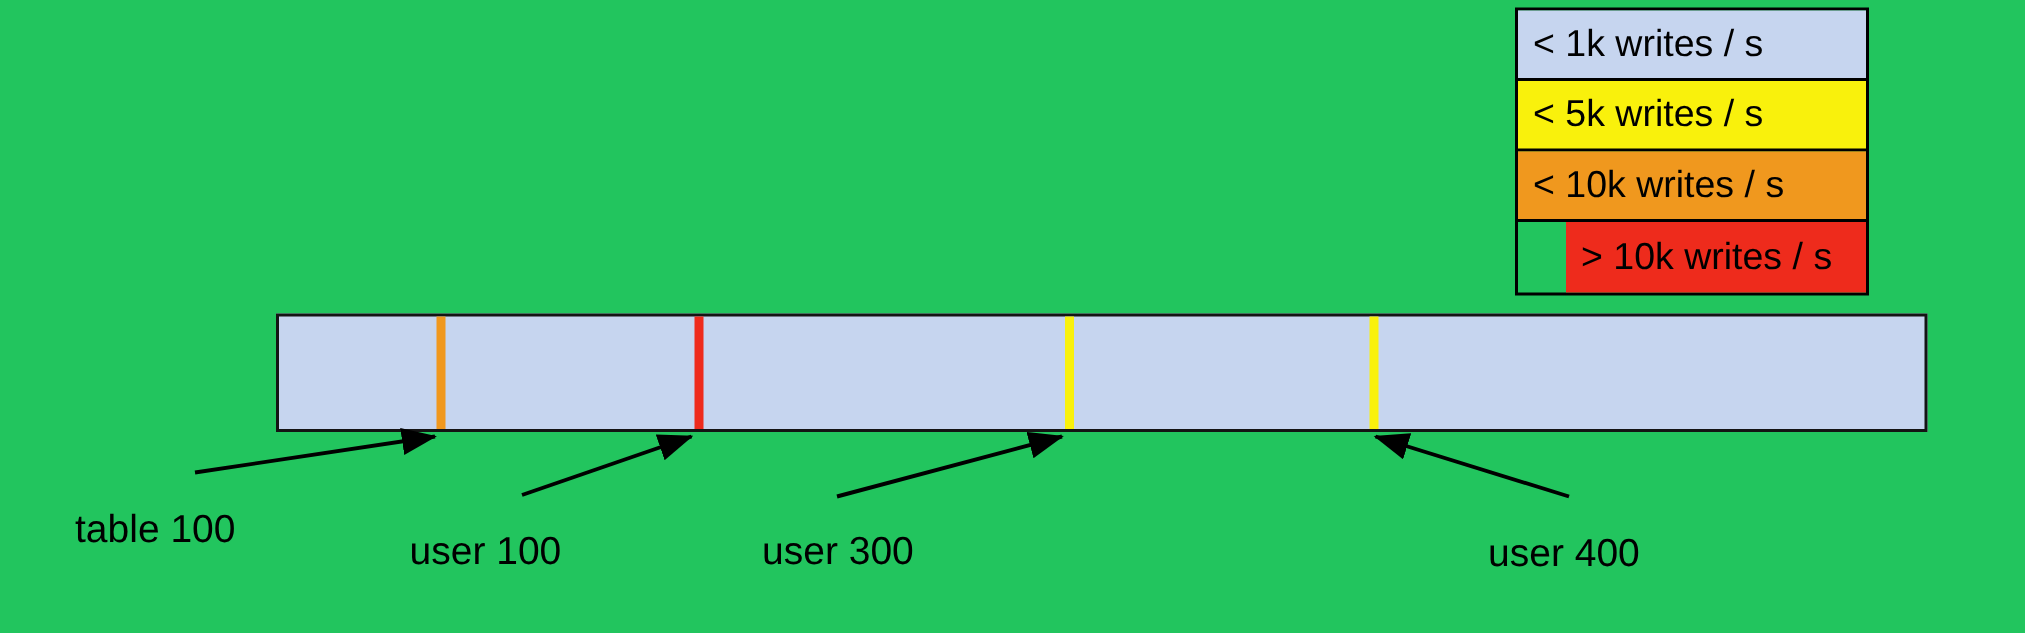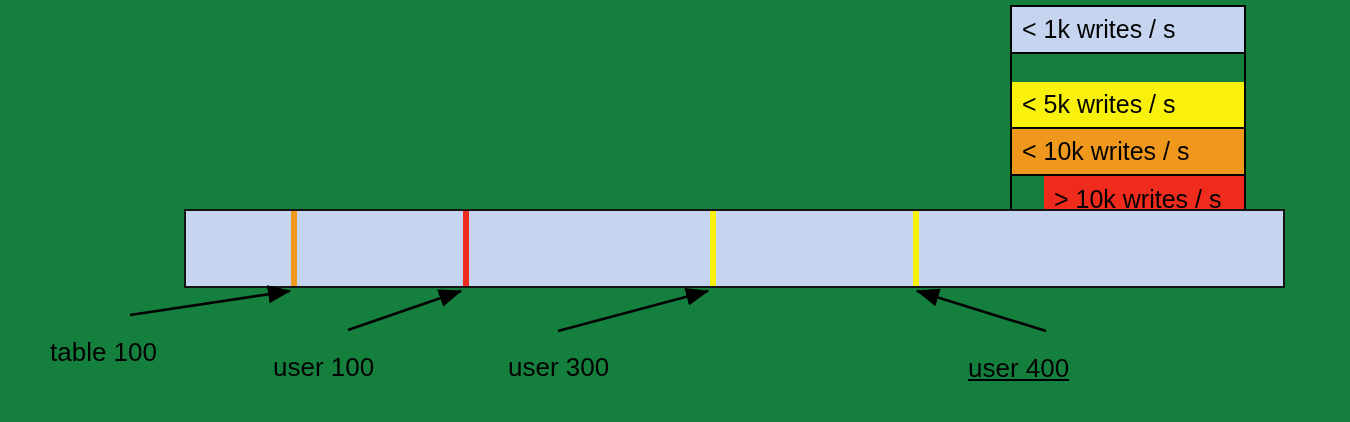--- a/index.html
+++ b/index.html
@@ -8,21 +8,21 @@
     background: #ffffff;
   }
   body {
     font-family: "Liberation Sans", sans-serif;
     -webkit-font-smoothing: antialiased;
   }
   #canvas {
     position: relative;
     width: 1350px;
     height: 422px;
-    background: #15803d;
+    background: #22c55e;
     overflow: hidden;
   }
 
   
   #legend {
     position: absolute;
     left: 1010px;
     top: 5px;
     width: 236px;
     border: 2px solid #000000;
@@ -88,21 +88,21 @@
 </style>
 </head>
 <body>
 
 <div id="canvas">
 
   <div id="legend">
     <div class="legend-row" style="background:#c6d5ef;">
       <span>&lt; 1k writes / s</span>
     </div>
-    <div class="legend-row" style="background:#f9f10c;margin-top:28px;">
+    <div class="legend-row" style="background:#f9f10c;">
       <span>&lt; 5k writes / s</span>
     </div>
     <div class="legend-row" style="background:#f0981e;">
       <span>&lt; 10k writes / s</span>
     </div>
     <div class="legend-row" style="background:#ee2b1c;">
       <span>&gt; 10k writes / s</span>
     </div>
   </div>
 
@@ -122,15 +122,15 @@
     </defs>
     <line x1="130" y1="315" x2="290" y2="291" stroke="#000000" stroke-width="2.6" marker-end="url(#arrowhead)"></line>
     <line x1="348" y1="330" x2="461" y2="291" stroke="#000000" stroke-width="2.6" marker-end="url(#arrowhead)"></line>
     <line x1="558" y1="331" x2="708" y2="291" stroke="#000000" stroke-width="2.6" marker-end="url(#arrowhead)"></line>
     <line x1="1046" y1="331" x2="917" y2="291" stroke="#000000" stroke-width="2.6" marker-end="url(#arrowhead)"></line>
   </svg>
 
   <div class="user-label" style="left:50px;  top:337px;">table 100</div>
   <div class="user-label" style="left:273px; top:352px;">user 100</div>
   <div class="user-label" style="left:508px; top:352px;">user 300</div>
-  <div class="user-label" style="left:968px; top:353px;text-decoration:underline;">user 400</div>
+  <div class="user-label" style="left:992px; top:353px;">user 400</div>
 
 </div>
 
 </body></html>

